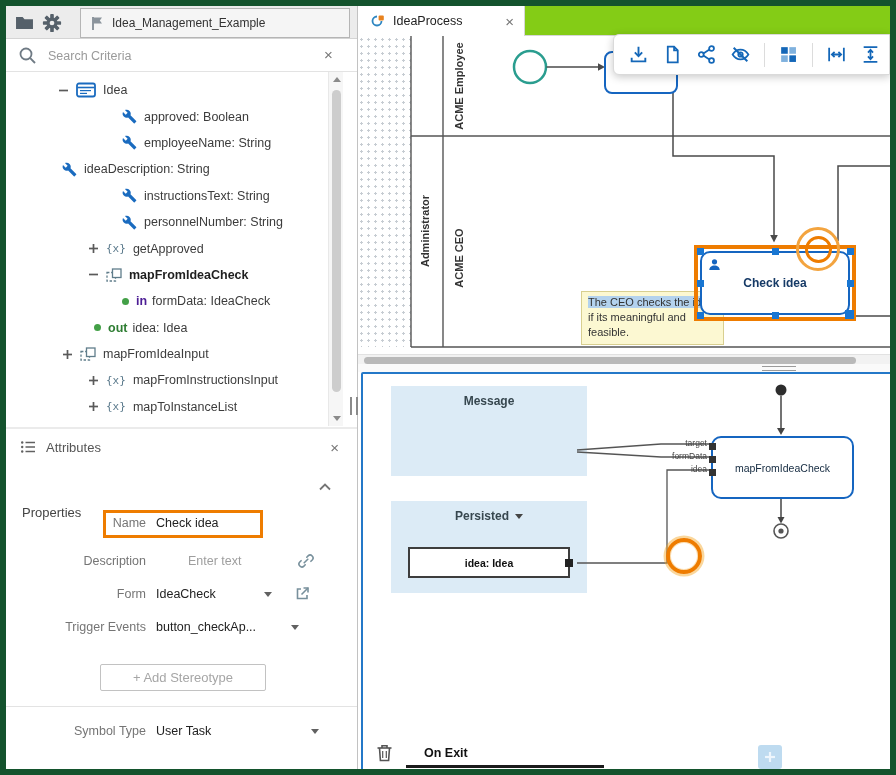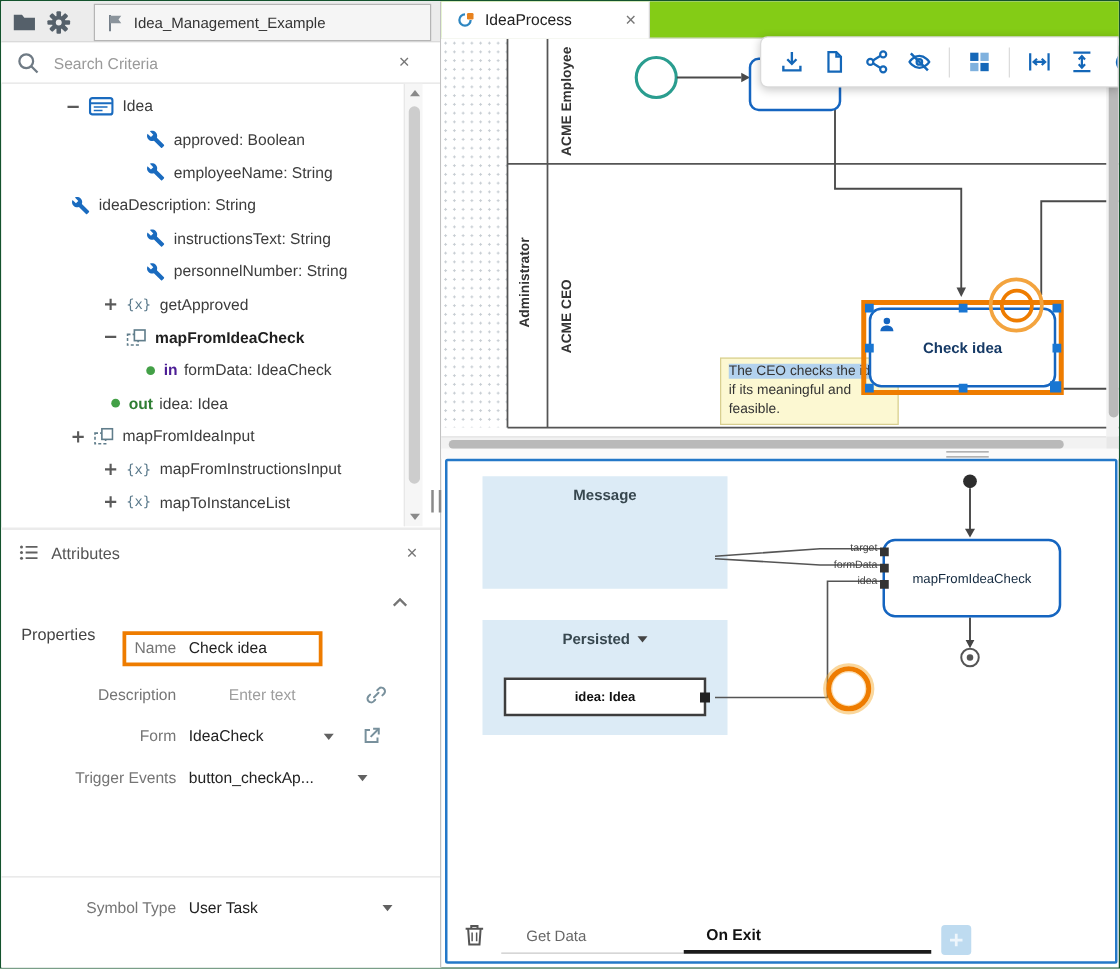--- a/index.html
+++ b/index.html
@@ -1,17 +1,17 @@
 <!DOCTYPE html>
 <html><head>
 <meta charset="utf-8">
 <style>
   *{box-sizing:border-box;margin:0;padding:0;}
   html,body{background:#fff;}
-  .root{position:relative;width:896px;height:775px;font-family:"Liberation Sans",sans-serif;background:#fff;overflow:hidden;border:1px solid #14532d;}
+  .root{position:relative;width:896px;height:775px;font-family:"Liberation Sans",sans-serif;background:#fff;overflow:hidden;border:6px solid #14532d;}
 
   
   .lpanel{position:absolute;left:0;top:0;width:352px;height:775px;background:#fff;border-right:1px solid #c2c2c2;}
   .ltoolbar{position:absolute;left:0;top:0;width:351px;height:33px;background:#ececec;border-bottom:1px solid #d4d4d4;}
   .tool-btn{position:absolute;top:4px;width:26px;height:26px;display:flex;align-items:center;justify-content:center;cursor:pointer;}
   .proj-tab{position:absolute;left:74px;top:2px;width:270px;height:30px;background:#f5f5f5;border:1px solid #b5b5b5;display:flex;align-items:center;gap:8px;padding:0 10px;font-size:12px;color:#333;}
   .search-row{position:absolute;left:0;top:33px;width:351px;height:33px;background:#fff;border-bottom:1px solid #e3e3e3;}
   .search-input{position:absolute;left:42px;top:5px;width:258px;height:23px;border:none;outline:none;font-size:12.5px;color:#444;font-family:inherit;background:transparent;}
   .search-input::placeholder{color:#9a9a9a;}
   .xbtn{position:absolute;font-size:15px;color:#777;cursor:pointer;line-height:1;}
@@ -294,20 +294,21 @@
             </g>
           </svg>
       </div>
 
       <div class="prow" style="top:152px">
         <span class="plabel">Trigger Events</span>
         <span class="pvalue">button_checkAp...</span>
         <span class="caret" style="left:285px;top:8px"></span>
       </div>
 
+      <div class="add-btn">+ Add Stereotype</div>
       <div class="props-div"></div>
 
       <div class="prow" style="top:256px">
         <span class="plabel">Symbol Type</span>
         <span class="pvalue">User Task</span>
         <span class="caret" style="left:305px;top:8px"></span>
       </div>
     </div>
   </div>
 
@@ -450,21 +451,20 @@
           <g fill="none" stroke="#555" stroke-width="1.6">
             <path d="M2.5 5h14"></path>
             <path d="M7 5V2.8h5V5"></path>
             <path d="M4.5 5l.9 12.5h8.2L14.5 5"></path>
             <path d="M7.7 8v7M11.3 8v7" stroke-width="1.2"></path>
           </g>
         </svg>
     </div>
 
     <div class="mtabs">
-      <div class="mtab1">Get Data</div>
       <div class="mtab2">On Exit</div>
     </div>
 
     <div class="plus-btn">
       <svg width="12" height="12" viewBox="0 0 12 12">
           <g stroke="#eef6fc" stroke-width="2.2">
             <line x1="6" y1="1" x2="6" y2="11"></line>
             <line x1="1" y1="6" x2="11" y2="6"></line>
           </g>
         </svg>

